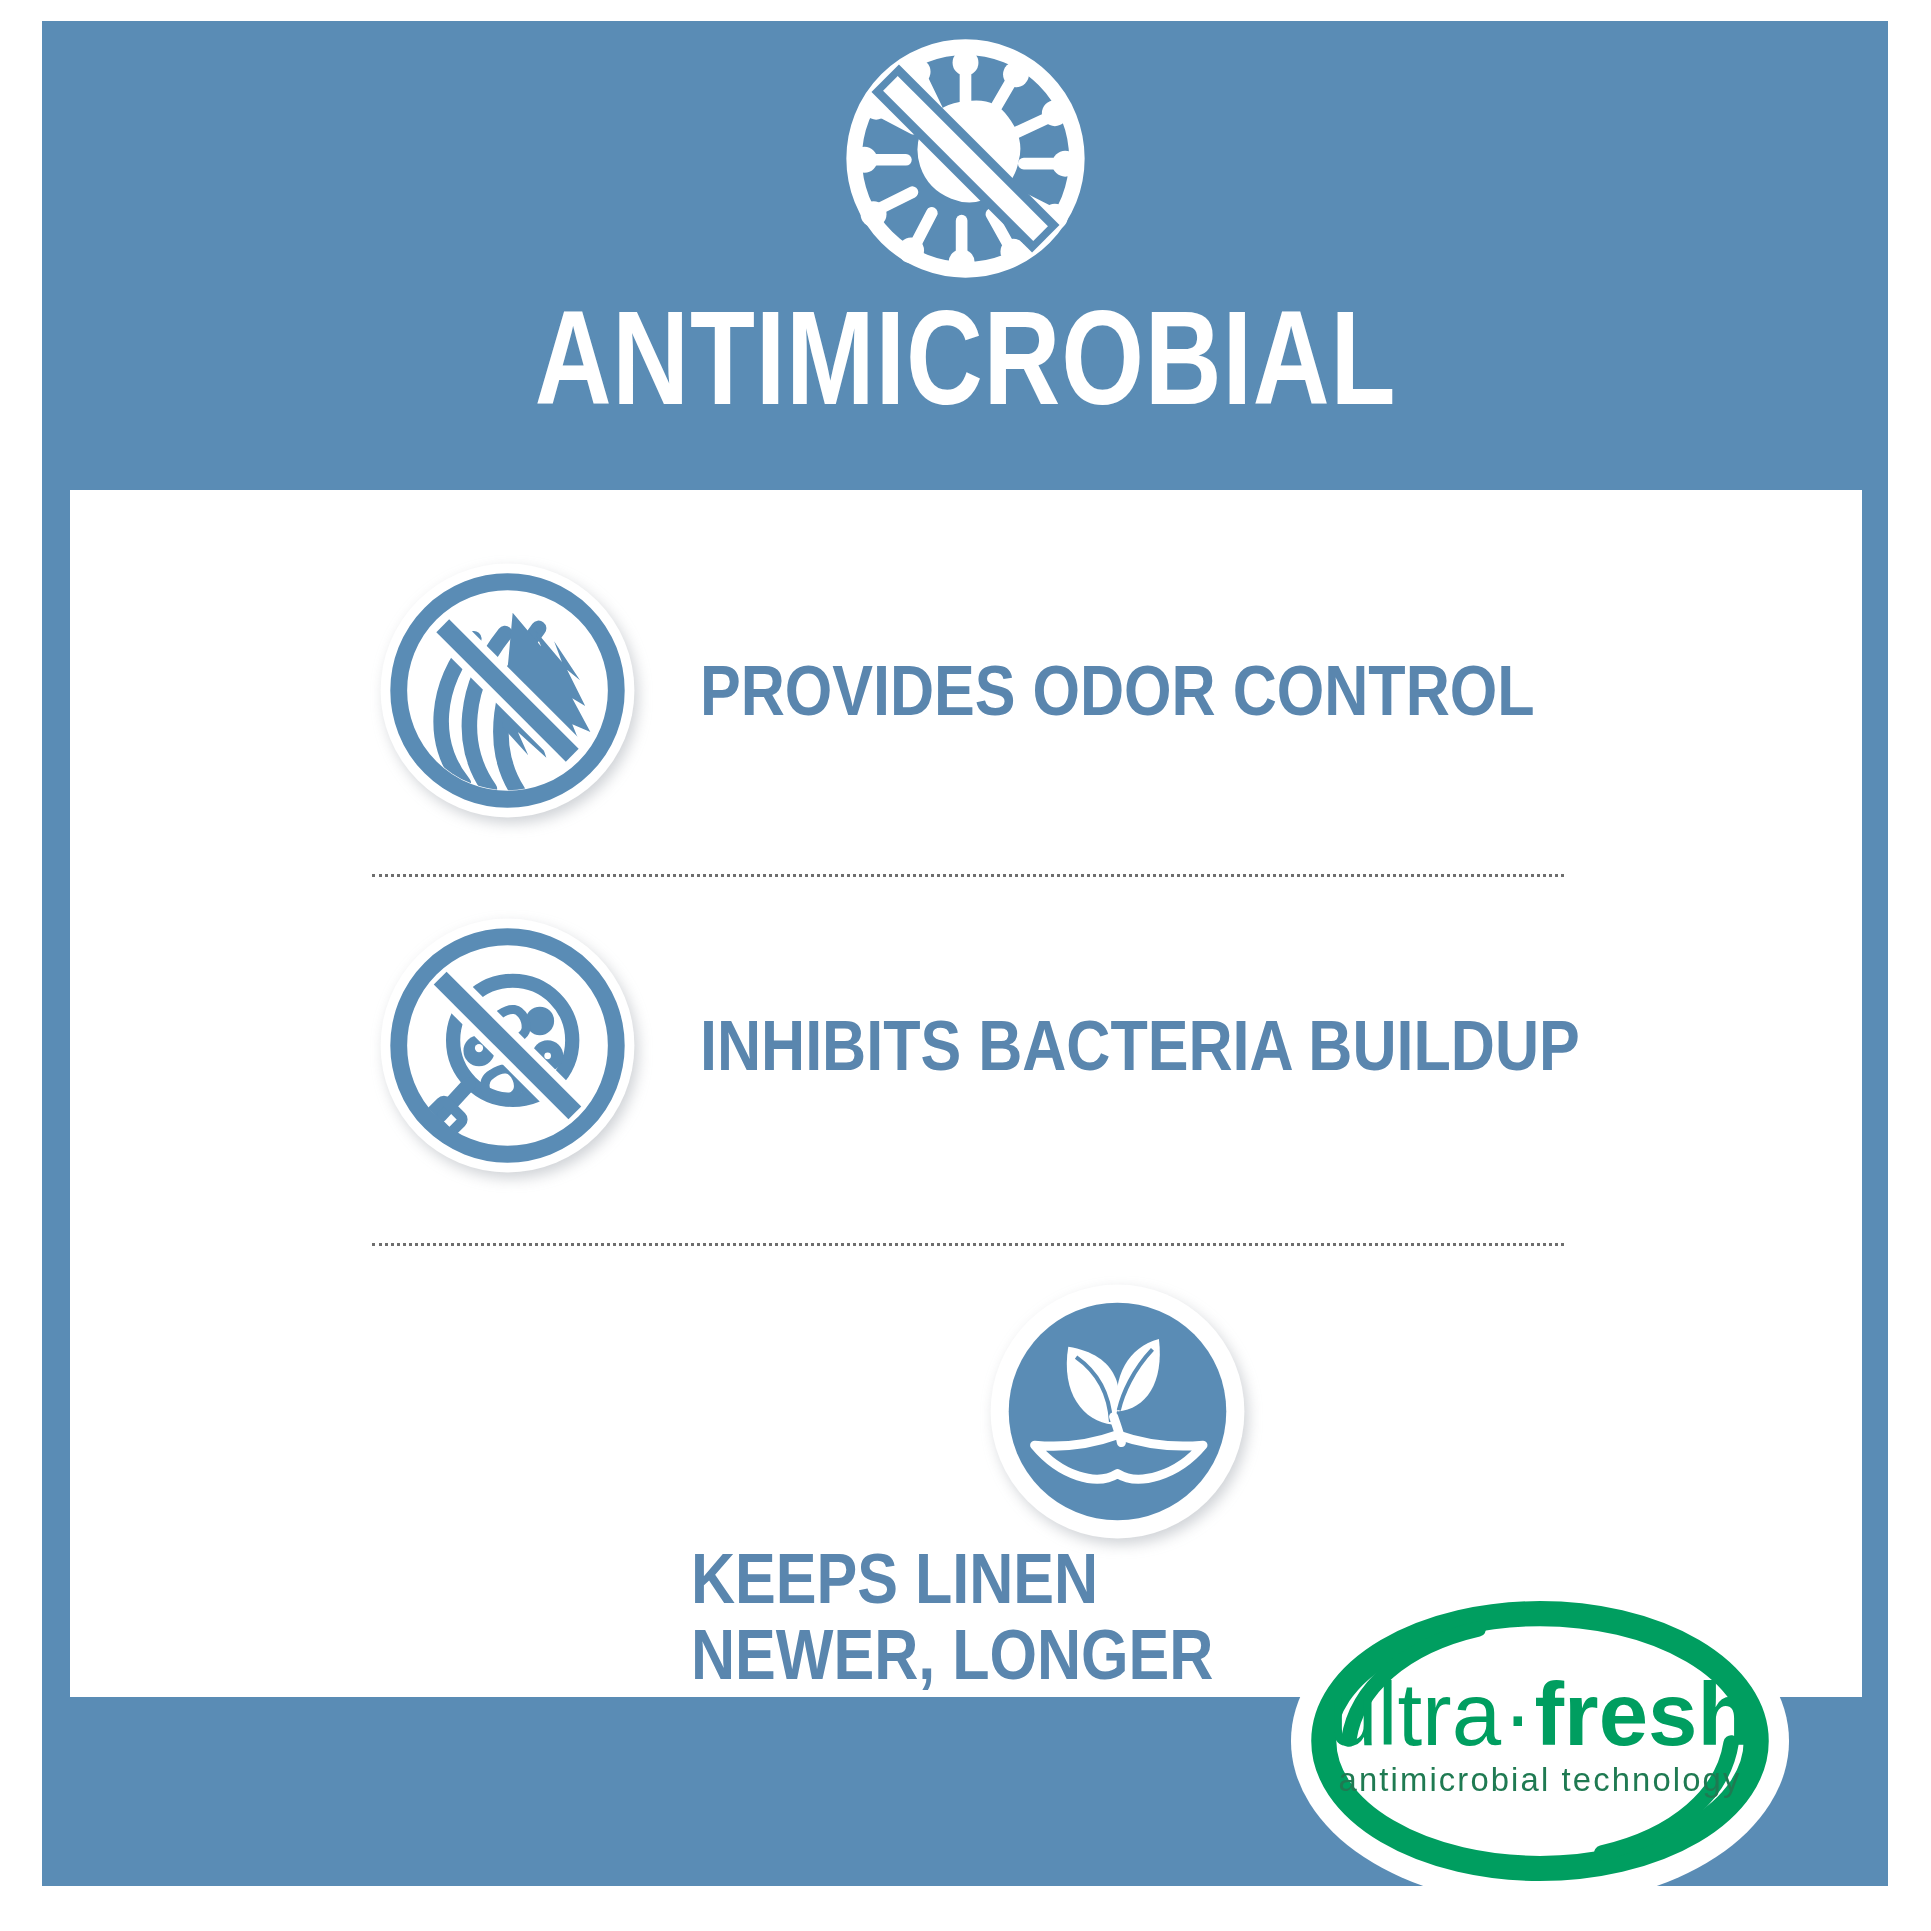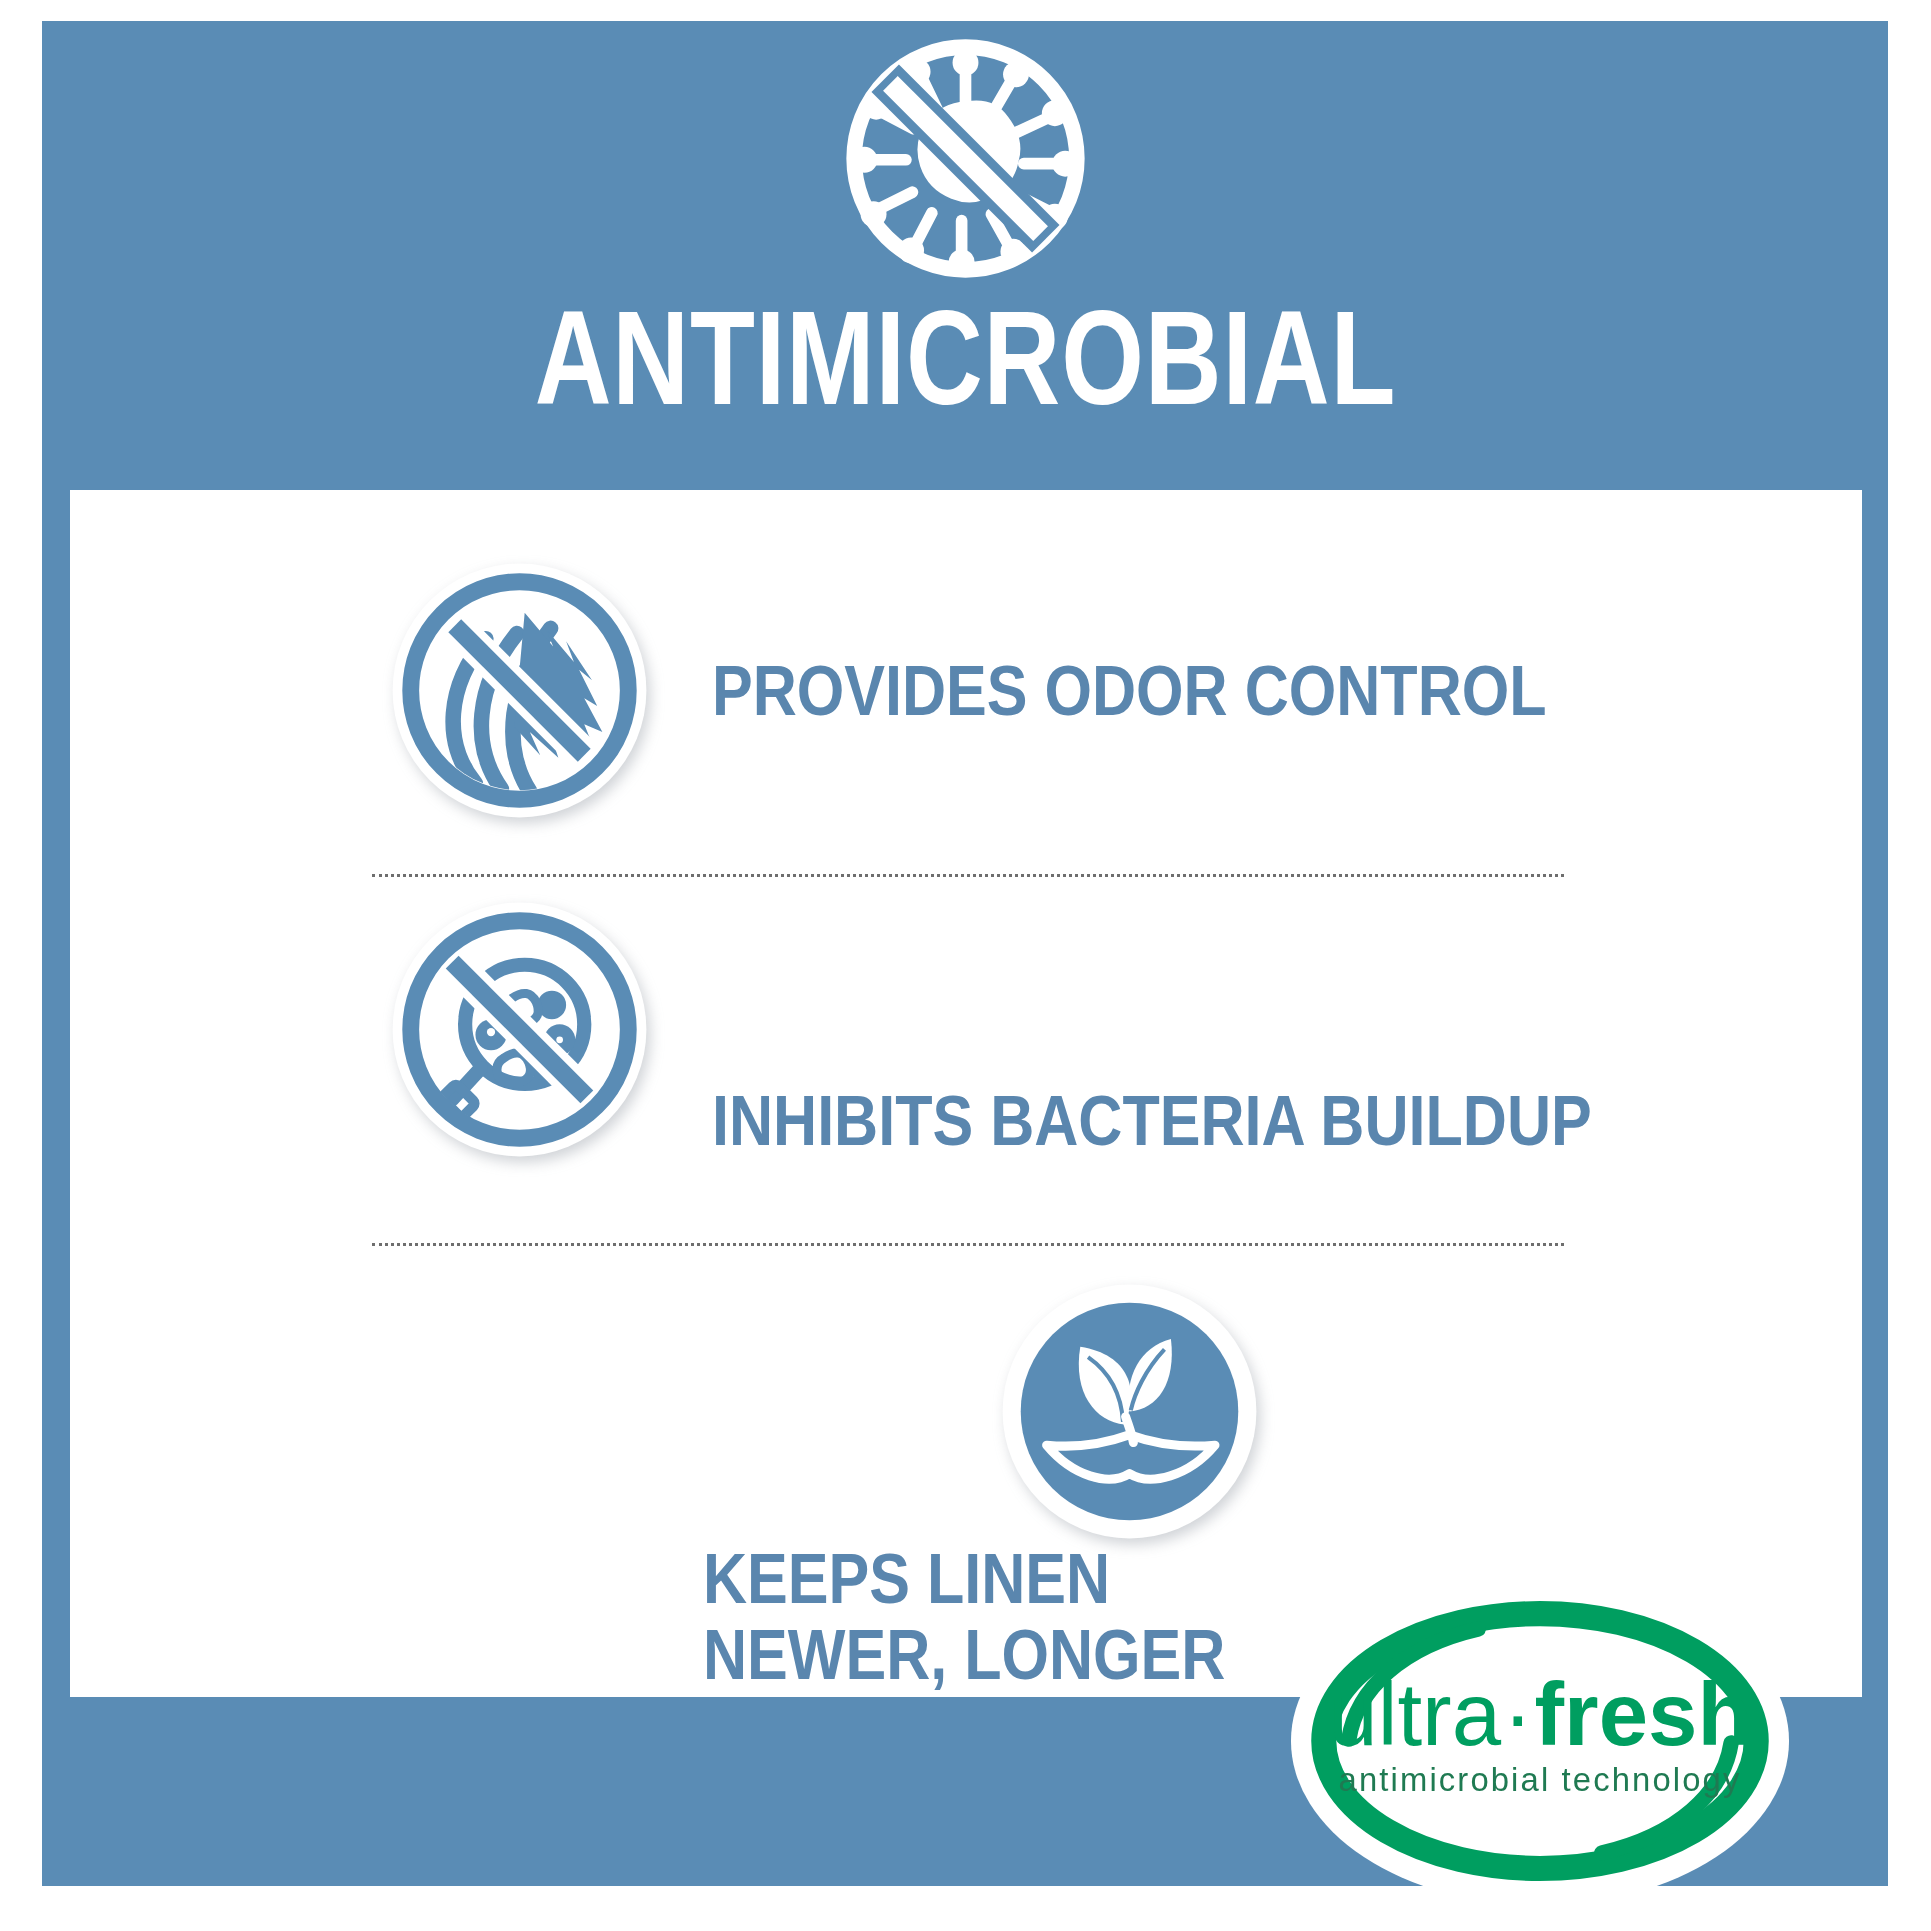--- a/index.html
+++ b/index.html
@@ -61,24 +61,23 @@
     position:absolute;
     left:70px;top:490px;
     width:1792px;height:1207px;
   }
   .feature-row{
     position:absolute;
     left:0;
     width:1792px;
     display:flex;
     align-items:center;
-    padding-left:12px;
   }
   .row-1{top:70px;height:261px;}
-  .row-2{top:408px;height:261px;align-items:flex-end;}
+  .row-2{top:425px;height:261px;}
   .row-3{top:792px;height:261px;flex-direction:column;}
 
   .icon-wrap{
     width:270px;
     margin-left:302px;
     display:flex;align-items:center;justify-content:center;
     flex:0 0 auto;
   }
   .feature-icon{
     width:259px;height:259px;

